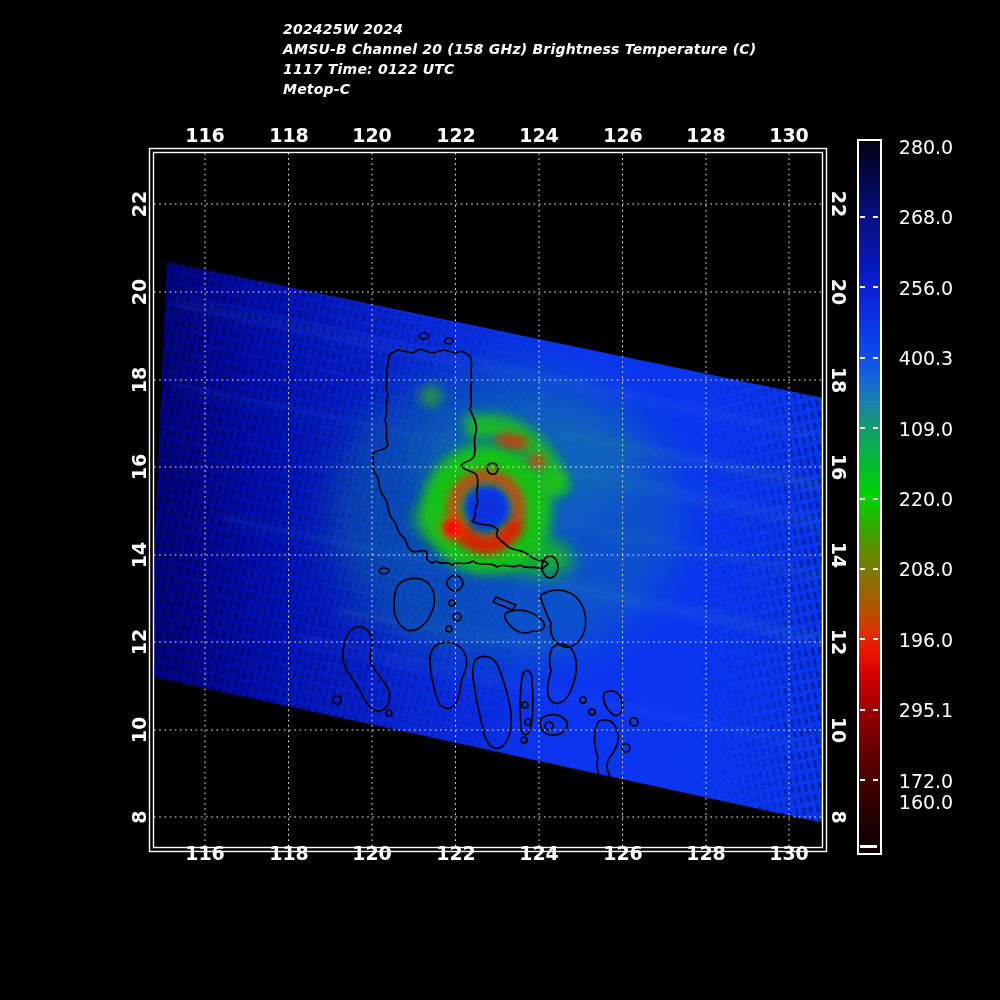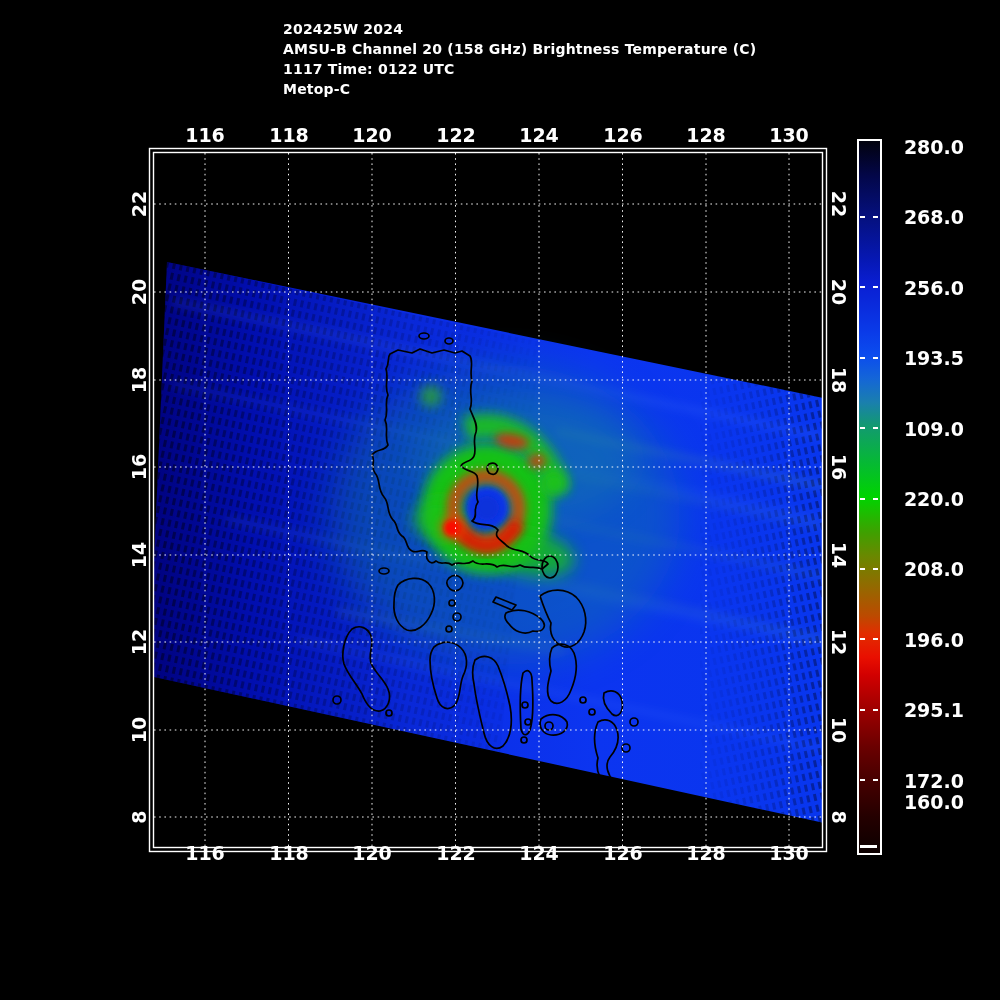--- a/index.html
+++ b/index.html
@@ -1,26 +1,26 @@
 <!DOCTYPE html>
 <html><head>
 <meta charset="utf-8">
 <style>
   html,body{margin:0;padding:0;background:#000;}
   body{width:1000px;height:1000px;position:relative;overflow:hidden;
        font-family:"DejaVu Sans","Liberation Sans",sans-serif;}
   .stage{position:absolute;left:0;top:0;width:1000px;height:1000px;background:#000;}
   .title-line{position:absolute;left:283px;color:#fff;font-weight:bold;font-size:14px;
-              letter-spacing:0.2px;white-space:nowrap;}
+              letter-spacing:0.2px;white-space:nowrap;font-style:italic;}
   .tick{position:absolute;width:44px;height:20px;color:#fff;font-weight:bold;font-size:19px;
         line-height:20px;text-align:center;white-space:nowrap;}
   .yl{transform:rotate(-90deg);}
   .yr{transform:rotate(90deg);}
-  .cbl{position:absolute;left:888px;width:76px;height:20px;color:#fff;font-weight:bold;
-       font-size:19px;line-height:20px;text-align:right;white-space:nowrap;}
+  .cbl{position:absolute;left:888px;width:76px;height:20px;color:#fff;font-weight:normal;
+       font-size:19px;line-height:20px;text-align:center;white-space:nowrap;}
   .colorbar{position:absolute;left:857px;top:139px;width:21px;height:712px;
     border:2px solid #fff;
     background:linear-gradient(to bottom,
       #02020e 0%, #03074a 5%, #050f78 10%, #0618b4 16.7%, #0a1ed2 20%,
       #0a3ae8 26.7%, #0b4cee 30%, #1465d8 33.3%, #1a7fae 36.7%, #129a70 40%,
       #06b836 45%, #00d400 50%, #3fa000 55%, #6a8800 58.3%, #926a00 62.5%,
       #bc4a00 66.7%, #e22d00 69.2%, #e90f00 72.5%, #d20000 75%, #9c0000 80%,
       #6b0000 85%, #450000 90%, #240000 95%, #0c0000 100%);}
   .cb-ticks{position:absolute;top:216px;height:567px;width:5px;
     background:repeating-linear-gradient(to bottom,#fff 0 2px,transparent 2px 70.4px);}
@@ -298,21 +298,21 @@
 
   <div class="colorbar"></div>
   <div class="cb-ticks" style="left:860px"></div>
   <div class="cb-ticks" style="left:873px"></div>
   <div class="cb-underline"></div>
 
   <div>
     <div class="cbl" style="top:137px">280.0</div>
     <div class="cbl" style="top:207px">268.0</div>
     <div class="cbl" style="top:278px">256.0</div>
-    <div class="cbl" style="top:348px">193.5</div>
+    <div class="cbl" style="top:348px">400.3</div>
     <div class="cbl" style="top:419px">109.0</div>
     <div class="cbl" style="top:489px">220.0</div>
     <div class="cbl" style="top:559px">208.0</div>
     <div class="cbl" style="top:630px">196.0</div>
     <div class="cbl" style="top:700px">295.1</div>
     <div class="cbl" style="top:771px">172.0</div>
     <div class="cbl" style="top:792px">160.0</div>
   </div>
 
 </div>

